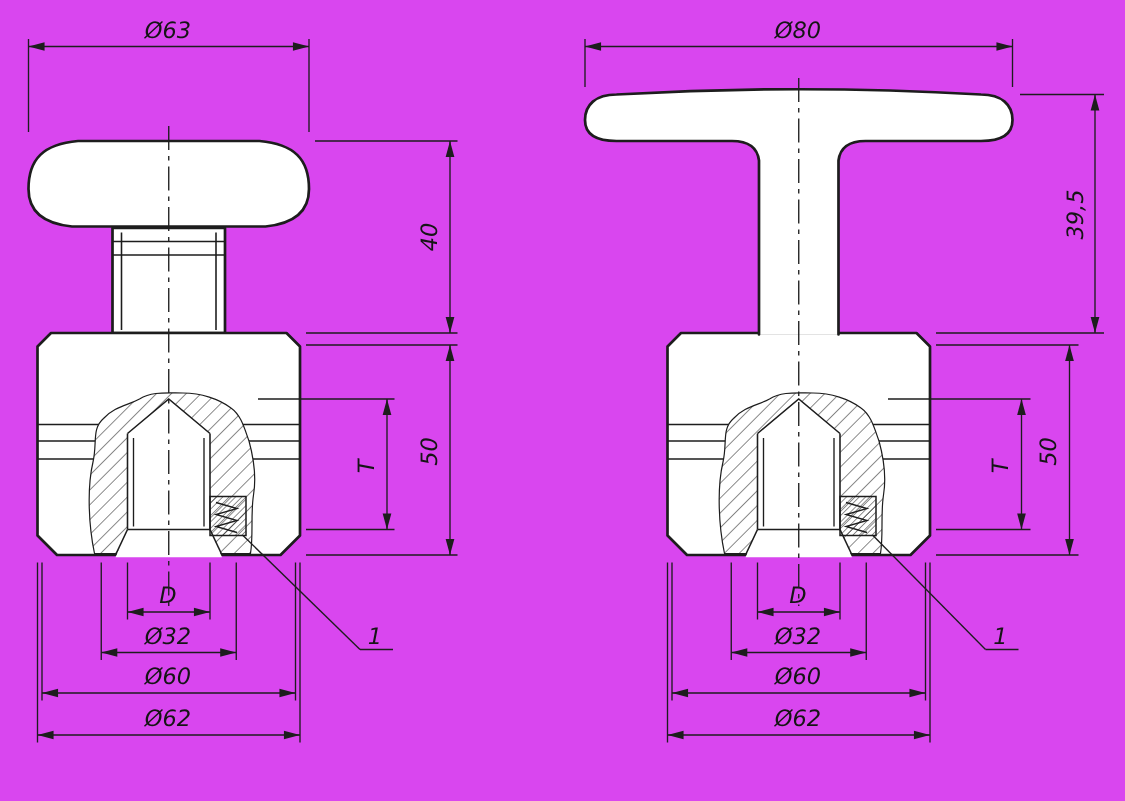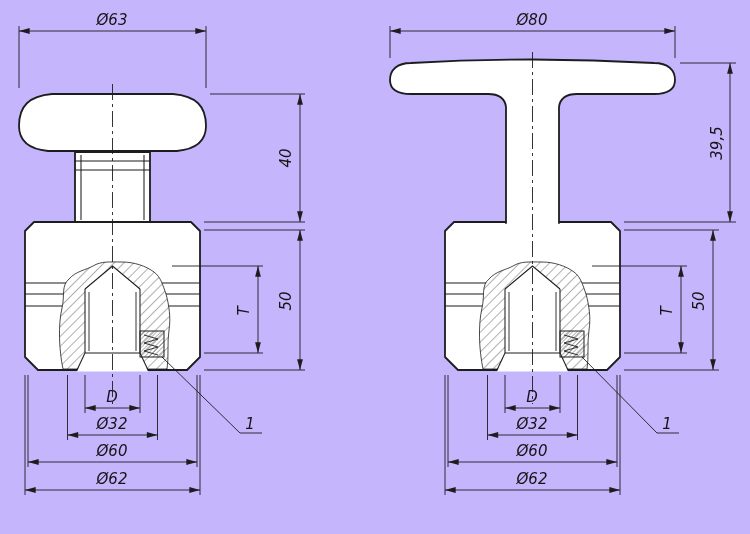--- a/index.html
+++ b/index.html
@@ -1,16 +1,16 @@
 <!DOCTYPE html>
 <html><head>
 <meta charset="utf-8">
 <style>
   html,body{margin:0;padding:0;background:#ffffff;}
-  .canvas{width:750px;height:534px;background:#c4b5fd;position:relative;overflow:hidden;}
+  .canvas{width:750px;height:534px;background:#d946ef;position:relative;overflow:hidden;}
   svg{display:block;}
   .olf{fill:#ffffff;stroke:#1d1d1d;stroke-width:1.8;stroke-linejoin:round;}
   .ol{fill:none;stroke:#1d1d1d;stroke-width:1.8;stroke-linejoin:round;stroke-linecap:round;}
   .ml{fill:none;stroke:#1d1d1d;stroke-width:1.05;}
   .tl{fill:none;stroke:#1d1d1d;stroke-width:0.9;}
   .cl{fill:none;stroke:#1d1d1d;stroke-width:0.9;stroke-dasharray:16 4 3 4;}
   .blobg{fill:#ffffff;stroke:none;}
   .blobh{fill:url(#hatch);stroke:#1d1d1d;stroke-width:0.8;}
   .borew{fill:#ffffff;stroke:none;}
   .dt{font:italic 15px "DejaVu Sans",sans-serif;fill:#151515;text-anchor:middle;}

